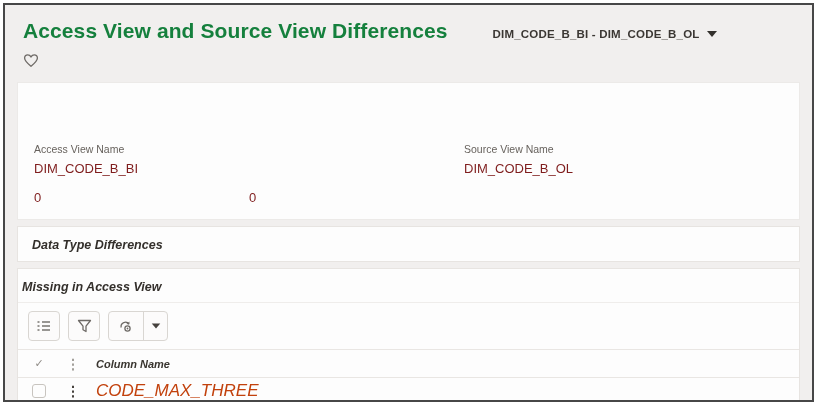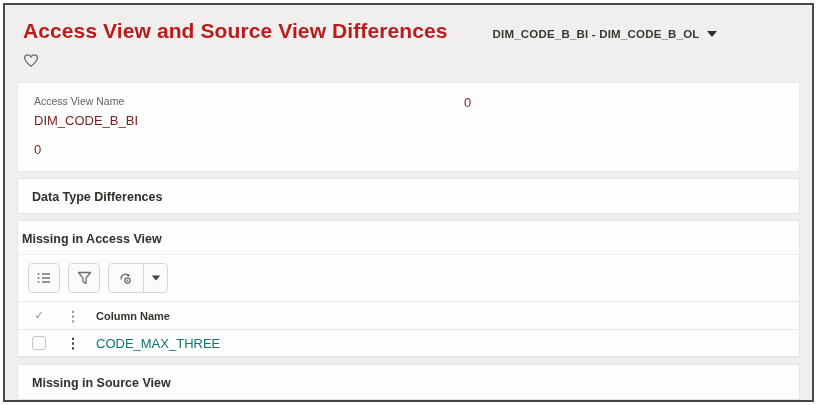--- a/index.html
+++ b/index.html
@@ -13,21 +13,21 @@
     border: 2px solid #474747;
     background: #f1efee;
     overflow: hidden;
   }
   .content { padding: 6px; display: flex; flex-direction: column; }
 
   
   .page-header { padding: 8px 12px 10px 12px; }
   .title-row { display: flex; align-items: baseline; gap: 10px; }
   .page-title {
-    font-size: 21px; font-weight: 700; color: #b91c1c; letter-spacing: 0.1px;
+    font-size: 21px; font-weight: 700; color: #15803d; letter-spacing: 0.1px;
   }
   .comparison-select {
     display: inline-flex; align-items: center; gap: 7px; cursor: pointer;
   }
   .comparison-label {
     font-size: 11.5px; font-weight: 700; color: #3b3733; letter-spacing: 0.2px; padding-left: 35px;
   }
   .caret-down {
     width: 0; height: 0; border-left: 5px solid transparent;
     border-right: 5px solid transparent; border-top: 6px solid #33302c;
@@ -38,32 +38,32 @@
     display: inline-flex; padding: 0;
   }
 
   
   .summary-card {
     background: #fdfdfd; border: 1px solid #eceae8;
     margin: 0 6px; padding: 12px 16px 14px 16px;
   }
   .summary-grid {
     display: grid; grid-template-columns: 215px 215px 1fr;
-    row-gap: 14px; column-gap: 0;
+    row-gap: 14px; column-gap: 0; margin-top: 48px;
   }
   .field-label { font-size: 10.5px; color: #67625d; margin-bottom: 6px; }
   .field-value { font-size: 13px; color: #7f1d1d; }
   .span-two { grid-column: 1 / span 2; }
 
   
   .section-bar {
     background: #fdfdfd; border: 1px solid #e7e4e1;
     margin: 6px 6px 0 6px; padding: 8px 14px;
   }
-  .section-title { font-size: 12.5px; font-weight: 700; color: #332f2b; }
+  .section-title { font-size: 12.5px; font-weight: 700; color: #332f2b; font-style: italic; }
 
   .section-panel {
     background: #fdfdfd; border: 1px solid #e7e4e1;
     margin: 6px 6px 0 6px;
   }
   .panel-header { padding: 8px 14px 7px 4px; border-bottom: 1px solid #efedeb; }
 
   
   .grid-toolbar { display: flex; gap: 8px; padding: 8px 0 8px 10px; }
   .tb-btn {
@@ -80,23 +80,23 @@
   .tb-split .seg-caret { width: 24px; border-left: 1px solid #d9d6d2; }
   .tb-split .caret-down { border-top-color: #45413d; transform: scale(0.85); }
 
   
   .grid-table { width: 100%; }
   .t-row { display: flex; align-items: center; border-top: 1px solid #e9e6e3; }
   .t-row.header { height: 28px; }
   .t-row.data { height: 28px; border-bottom: 1px solid #e9e6e3; }
   .cell-check { width: 42px; display: flex; justify-content: center; }
   .cell-menu { width: 26px; display: flex; justify-content: center; }
-  .cell-name { flex: 1; padding-left: 10px; }
+  .cell-name { flex: 1; padding-left: 10px; font-style: italic; }
   .header-col-label { font-size: 11px; font-weight: 600; color: #39352f; }
-  .data-col-value { font-size: 13px; color: #0f766e; }
+  .data-col-value { font-size: 17px; color: #c2410c; }
   .checkmark-glyph { font-size: 11px; color: #8f8b86; }
   .kebab { font-size: 14px; line-height: 1; font-weight: 700; }
   .kebab.light { color: #a3a09b; }
   .kebab.dark { color: #45413d; }
   .row-checkbox {
     width: 14px; height: 14px; border: 1.5px solid #c8c4bf; border-radius: 3px;
     background: #fdfdfd; cursor: pointer; appearance: none; -webkit-appearance: none;
   }
   .icon-svg { display: block; }
 </style>
@@ -121,20 +121,24 @@
           </svg>
         </span>
       </button>
     </div>
 
     <div class="summary-card">
       <div class="summary-grid">
         <div class="span-two">
           <div class="field-label">Access View Name</div>
           <div class="field-value">DIM_CODE_B_BI</div>
+        </div>
+        <div>
+          <div class="field-label">Source View Name</div>
+          <div class="field-value">DIM_CODE_B_OL</div>
         </div>
         <div>
           <div class="field-value">0</div>
         </div>
         <div>
           <div class="field-value">0</div>
         </div>
       </div>
     </div>
 

